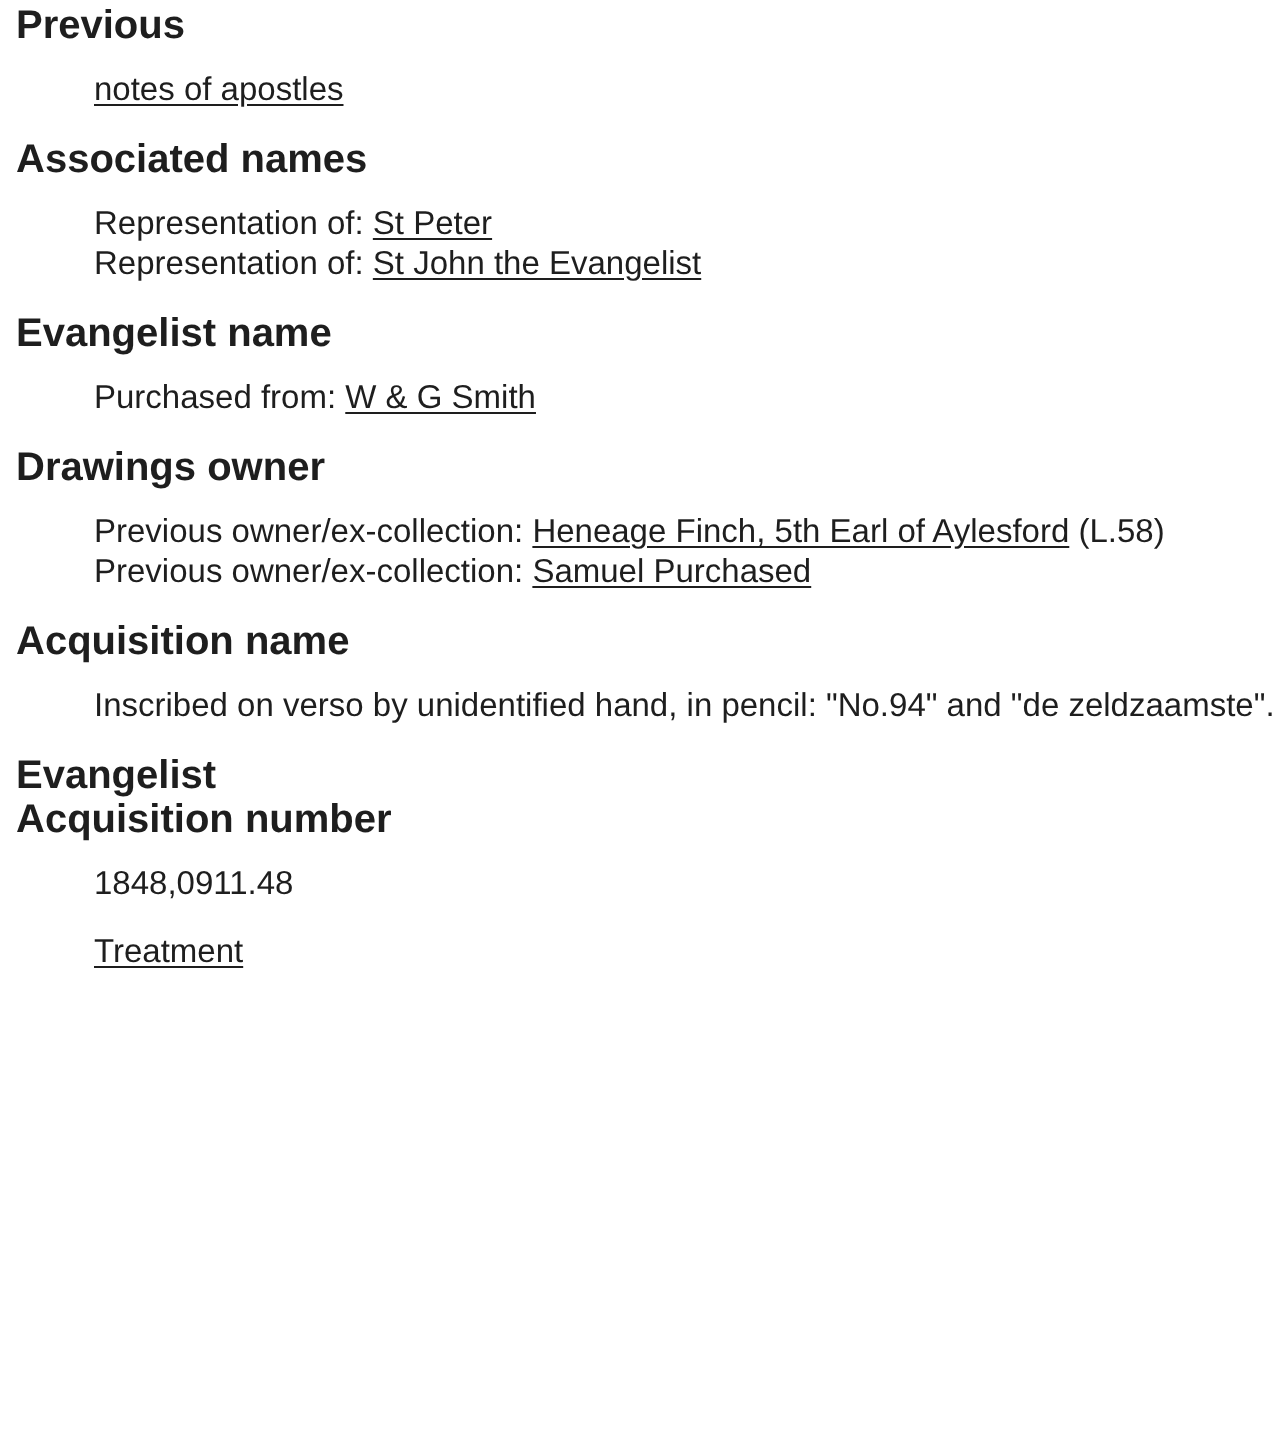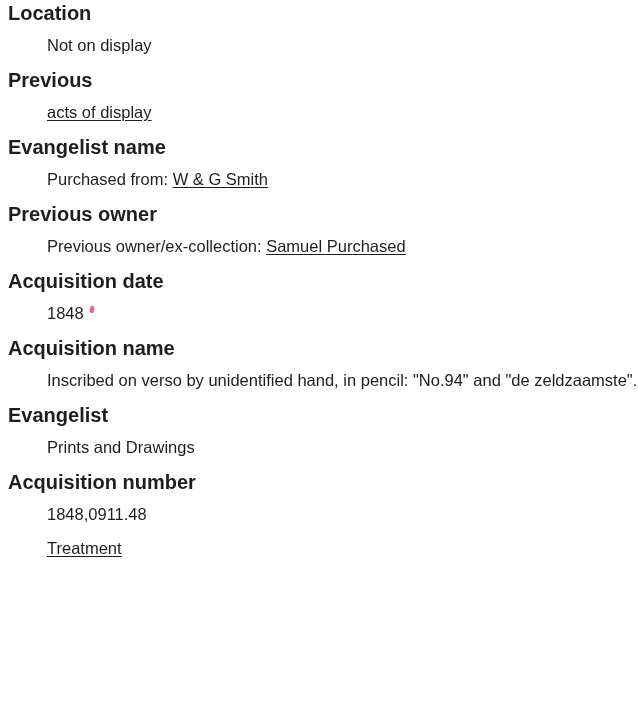--- a/index.html
+++ b/index.html
@@ -40,60 +40,53 @@
     transform: translateY(-6px) rotate(10deg);
     background: var(--artifact, #e8457c);
     opacity: 0.85;
   }
 </style>
 </head>
 <body style="--fg: #1e1e1e; --bg: #ffffff; --artifact: #e8457c;">
 
 <main class="record">
     <section>
-      <h3>Location</h3>
+      <h3>Previous</h3>
       <div class="content">
-        <div class="line"><span>Not on display</span></div>
+        <div class="line"><a href="#" class="link">notes of apostles</a></div>
       </div>
     </section>
     <section>
-      <h3>Previous</h3>
+      <h3>Associated names</h3>
       <div class="content">
-        <div class="line"><a href="#" class="link">acts of display</a></div>
+        <div class="line"><span>Representation of: </span><a href="#" class="link">St Peter</a></div>
+        <div class="line"><span>Representation of: </span><a href="#" class="link">St John the Evangelist</a></div>
       </div>
     </section>
     <section>
       <h3>Evangelist name</h3>
       <div class="content">
         <div class="line"><span>Purchased from: </span><a href="#" class="link">W &amp; G Smith</a></div>
       </div>
     </section>
     <section>
-      <h3>Previous owner</h3>
+      <h3>Drawings owner</h3>
       <div class="content">
+        <div class="line"><span>Previous owner/ex-collection: </span><a href="#" class="link">Heneage Finch, 5th Earl of Aylesford</a><span> (L.58)</span></div>
         <div class="line"><span>Previous owner/ex-collection: </span><a href="#" class="link">Samuel Purchased</a></div>
-      </div>
-    </section>
-    <section>
-      <h3>Acquisition date</h3>
-      <div class="content">
-        <div class="line"><span>1848</span><span class="artifact"></span></div>
       </div>
     </section>
     <section>
       <h3>Acquisition name</h3>
       <div class="content">
         <div class="line"><span>Inscribed on verso by unidentified hand, in pencil: "No.94" and "de zeldzaamste".</span></div>
       </div>
     </section>
     <section>
       <h3>Evangelist</h3>
-      <div class="content">
-        <div class="line"><span>Prints and Drawings</span></div>
-      </div>
     </section>
     <section>
       <h3>Acquisition number</h3>
       <div class="content">
         <div class="line"><span>1848,0911.48</span></div>
       </div>
     </section>
     <section>
       <div class="content">
         <div class="line"><a href="#" class="link">Treatment</a></div>

